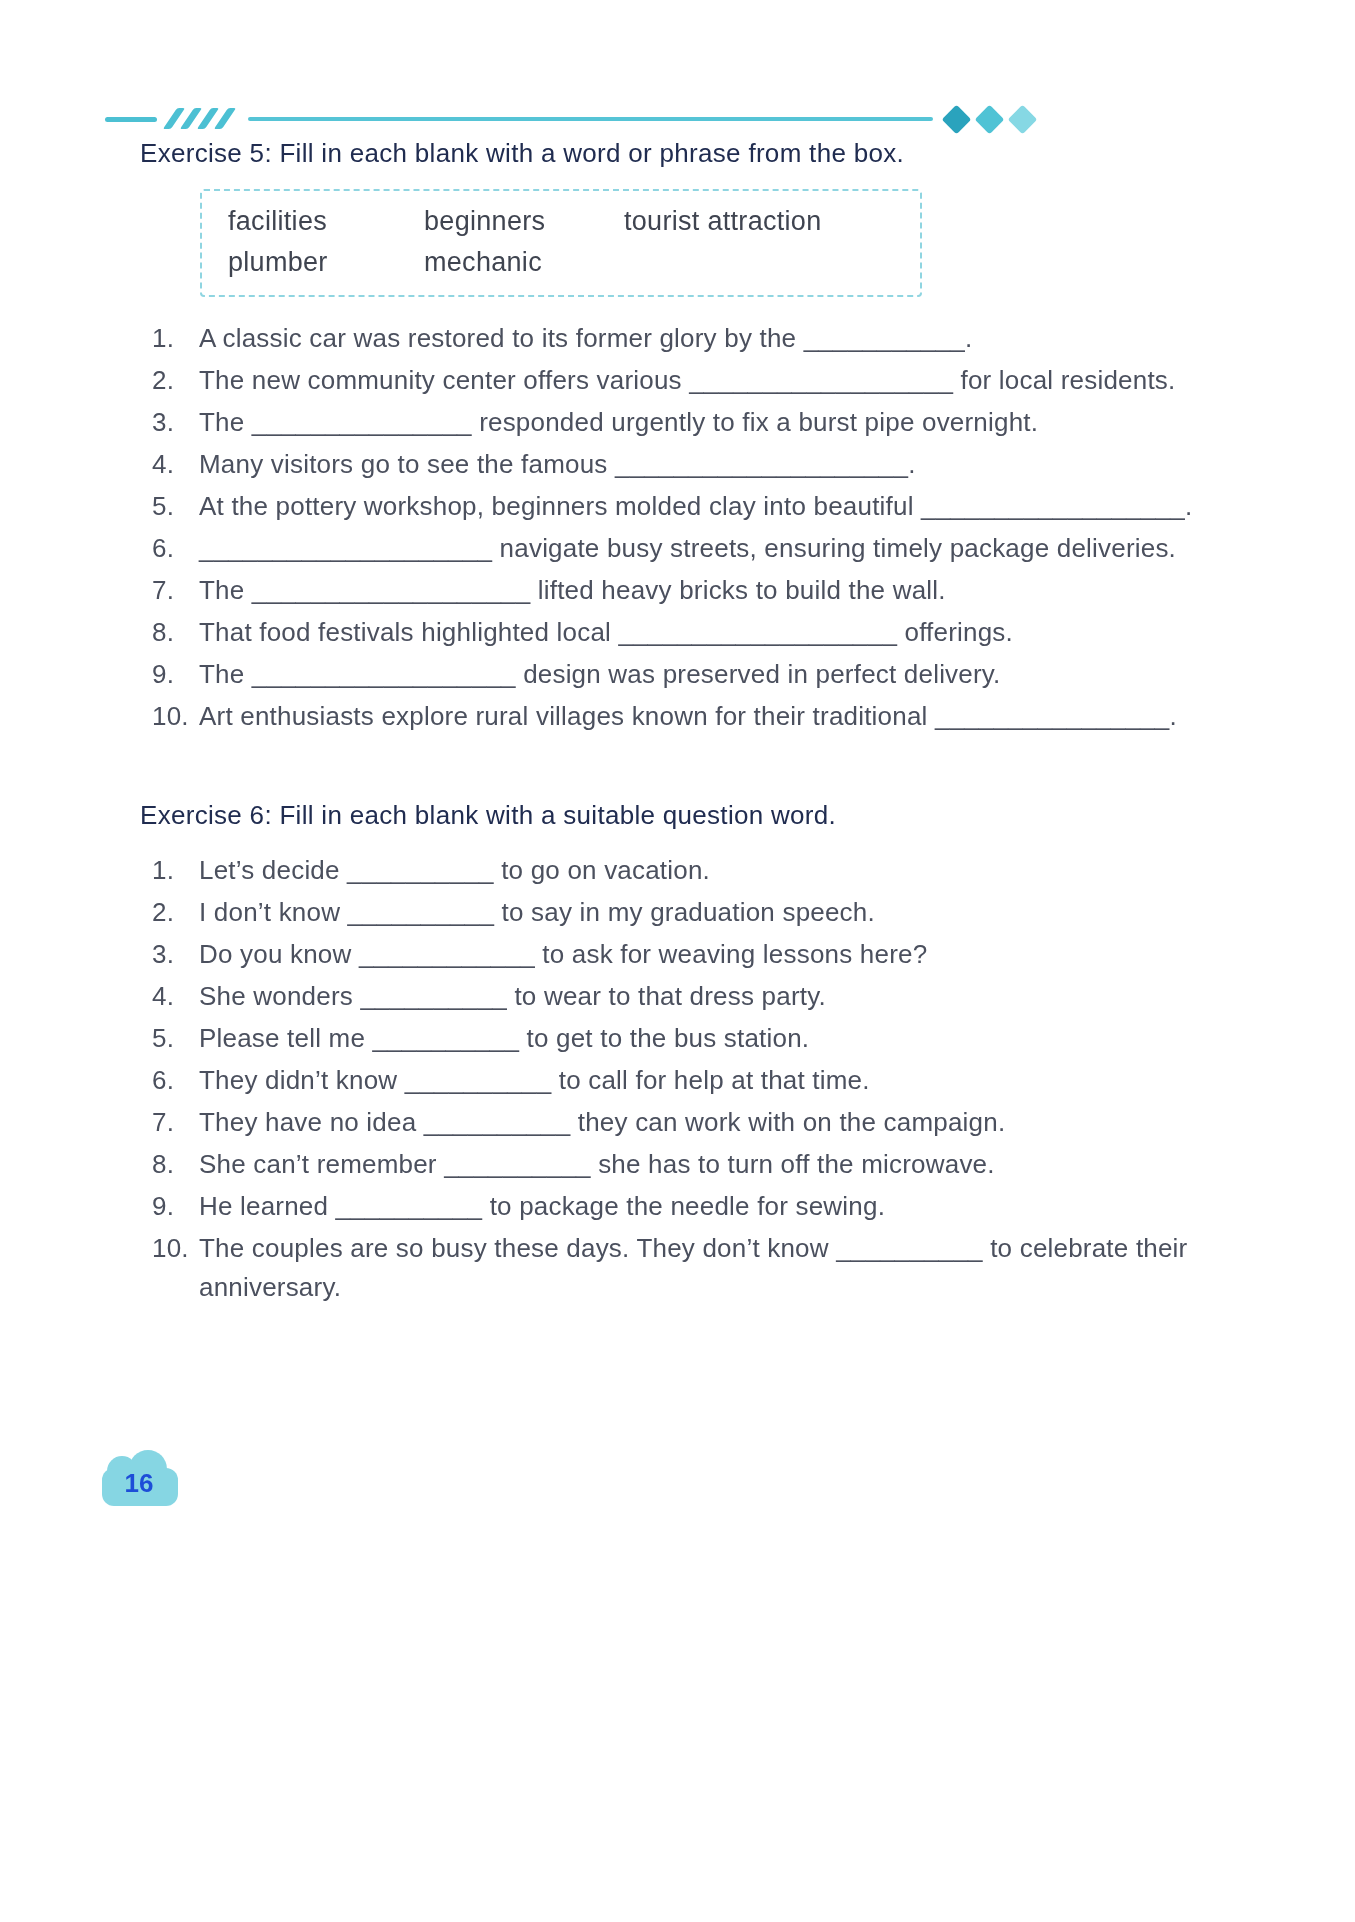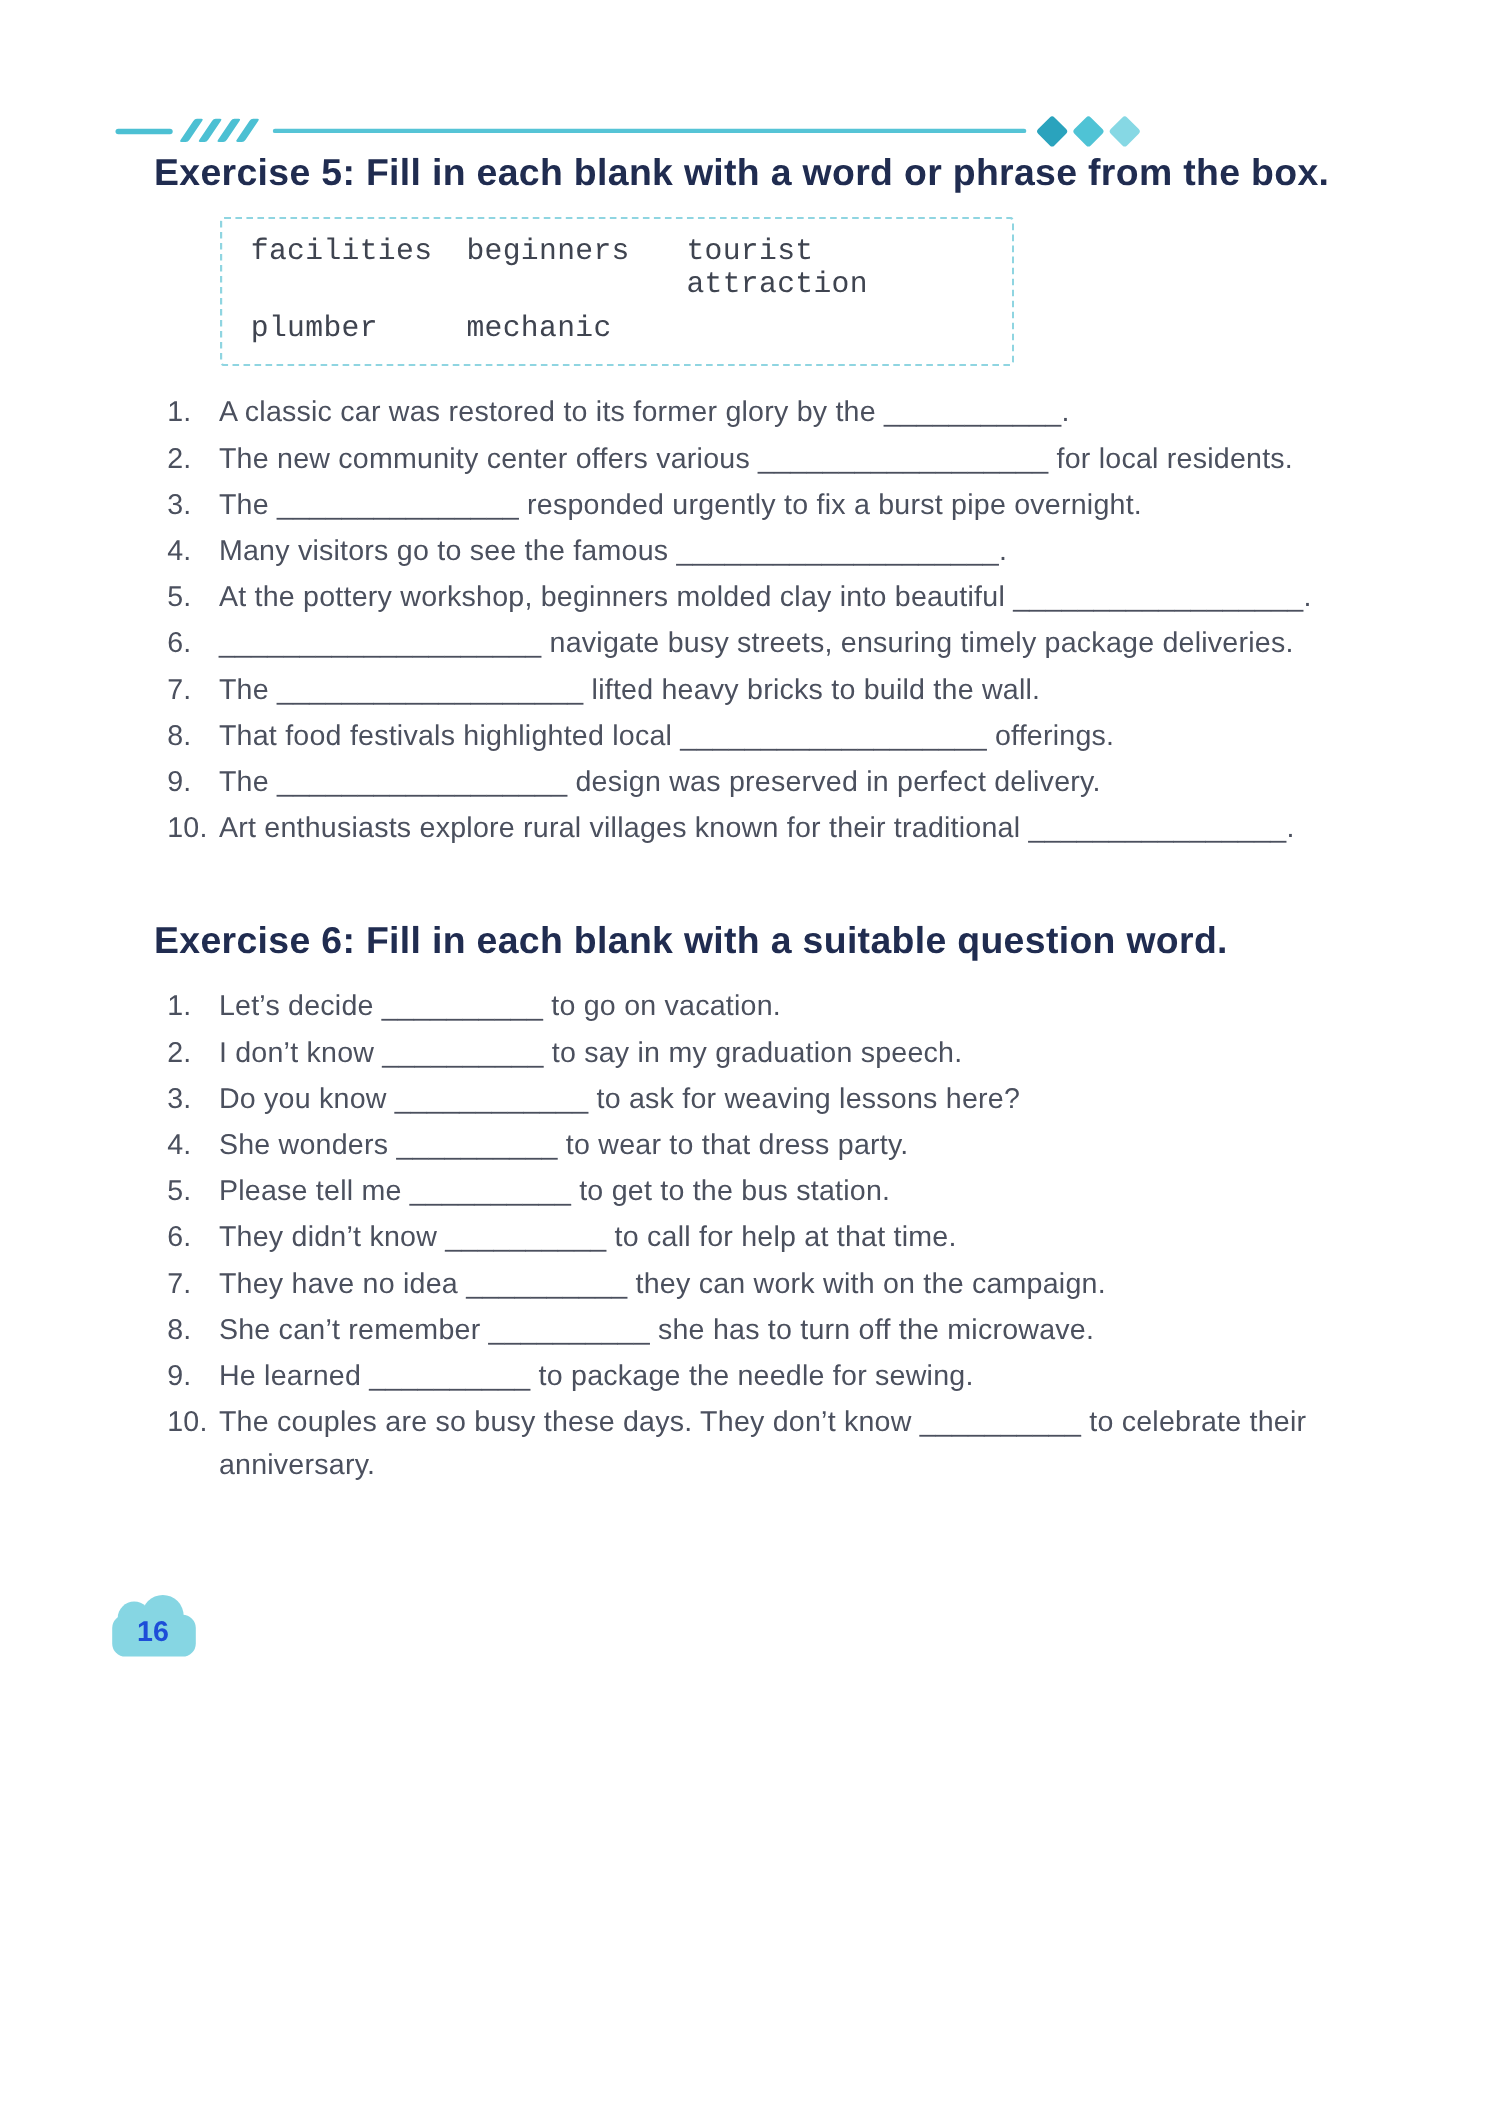--- a/index.html
+++ b/index.html
@@ -18,31 +18,31 @@
   .slash.s1{left:170px;}.slash.s2{left:187px;}.slash.s3{left:204px;}.slash.s4{left:221px;}
   .seg2{position:absolute;left:248px;top:13px;width:685px;height:4px;background:#56c4d6;border-radius:2px;}
   .diamond{position:absolute;top:5px;width:21px;height:21px;transform:rotate(45deg);border-radius:3px;}
   .diamond.d1{left:946px;background:#2aa3bd;}
   .diamond.d2{left:979px;background:#4fc3d5;}
   .diamond.d3{left:1012px;background:#86d8e4;}
   
   .content{padding:138px 140px 0 140px;}
   .ex-title{
     margin:0 0 20px 0;
-    font-size:34px;font-weight:bold;color:#202c50;letter-spacing:.3px;
+    font-size:26px;font-weight:normal;color:#202c50;letter-spacing:.3px;
   }
   .ex-title.second{margin-top:64px;}
   .wordbox{
     box-sizing:border-box;
     border:2px dashed #8fd5e1;border-radius:4px;
     display:grid;row-gap:10px;
     padding:15px 10px 17px 26px;
     font-size:27px;color:#3f4450;letter-spacing:.3px;
   }
-  .box1{margin:0 0 22px 60px;width:722px;grid-template-columns:196px 200px auto;font-family:Liberation Mono, monospace;}
+  .box1{margin:0 0 22px 60px;width:722px;grid-template-columns:196px 200px auto;}
   .box2{margin:18px 0 26px 35px;width:768px;grid-template-columns:288px 238px auto;}
   .qlist{margin:0 0 0 12px;padding:0;font-size:26px;letter-spacing:.2px;}
   .qrow{display:flex;margin-bottom:3px;line-height:1.5;}
   .qnum{flex:0 0 47px;width:47px;}
   .qtext{flex:1;}
   .justify .qtext{text-align:justify;}
   
   .page-badge{position:absolute;left:102px;top:1448px;width:78px;height:58px;}
   .cloud-b1{position:absolute;left:5px;top:8px;width:30px;height:30px;border-radius:50%;background:#86d6e3;}
   .cloud-b2{position:absolute;left:27px;top:2px;width:38px;height:38px;border-radius:50%;background:#86d6e3;}

